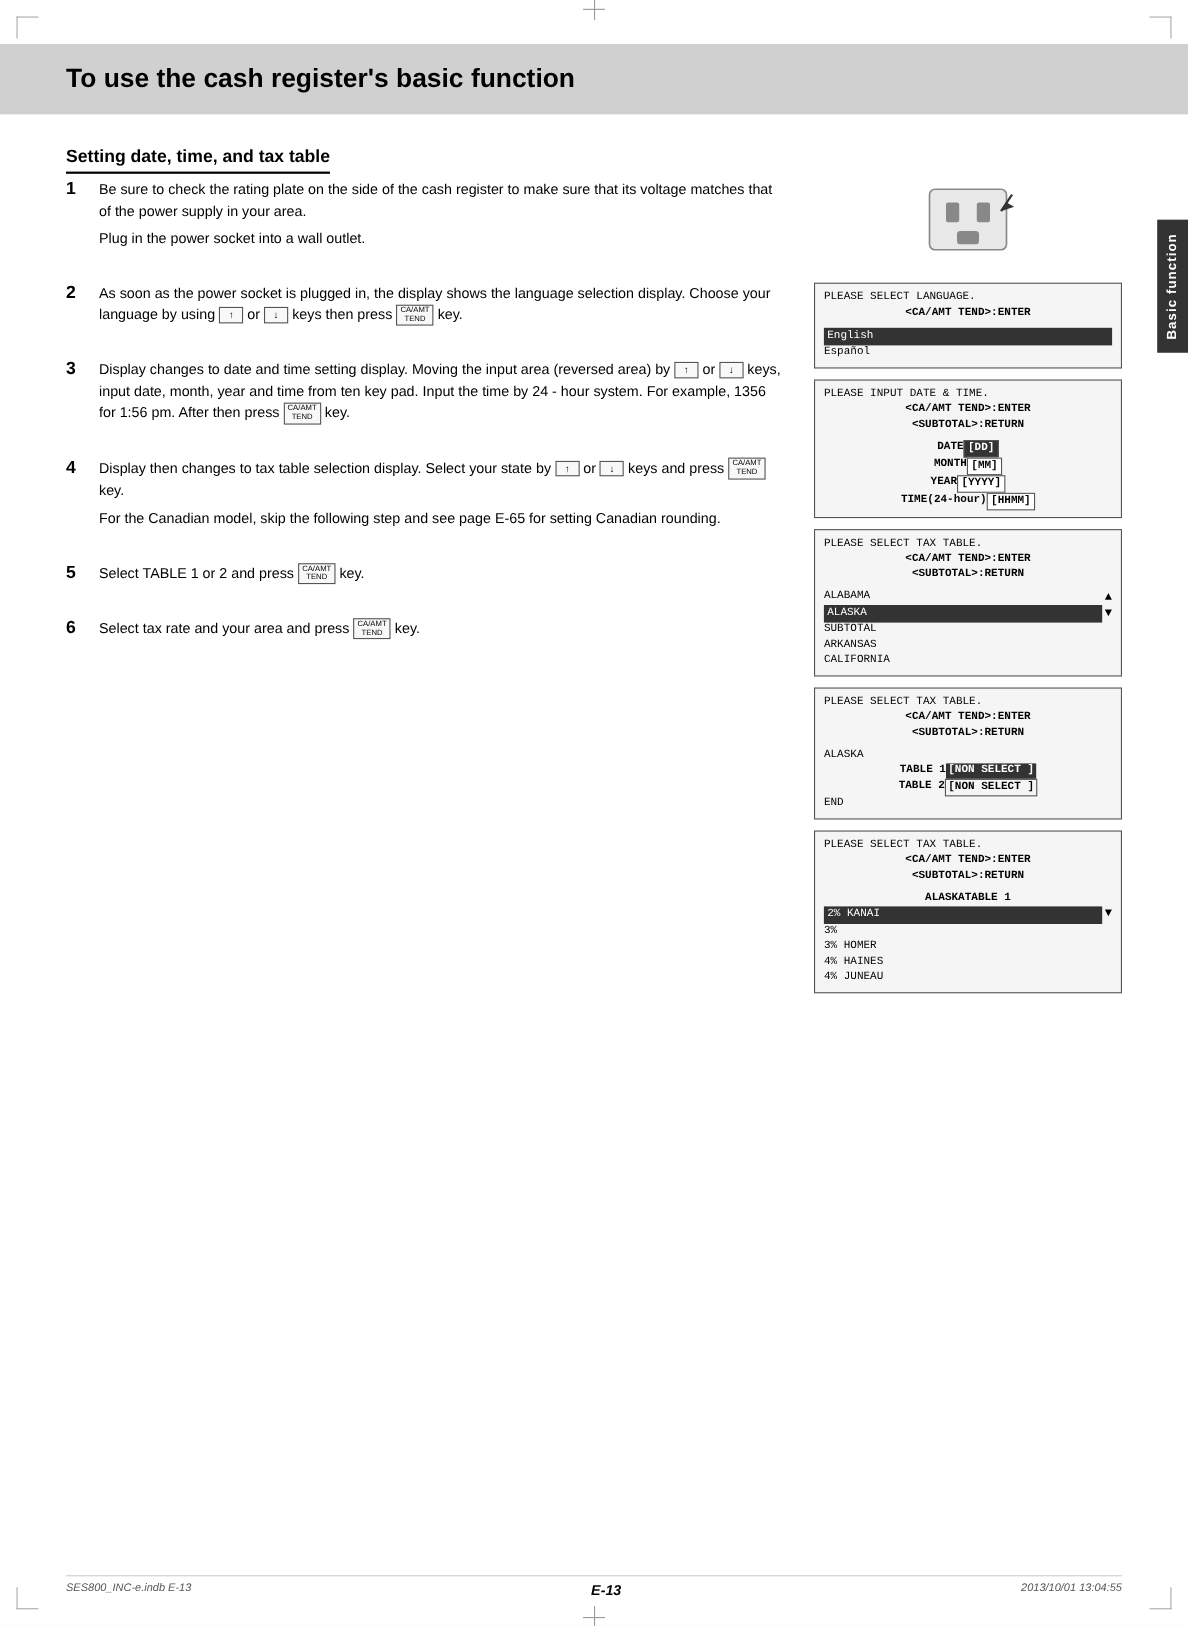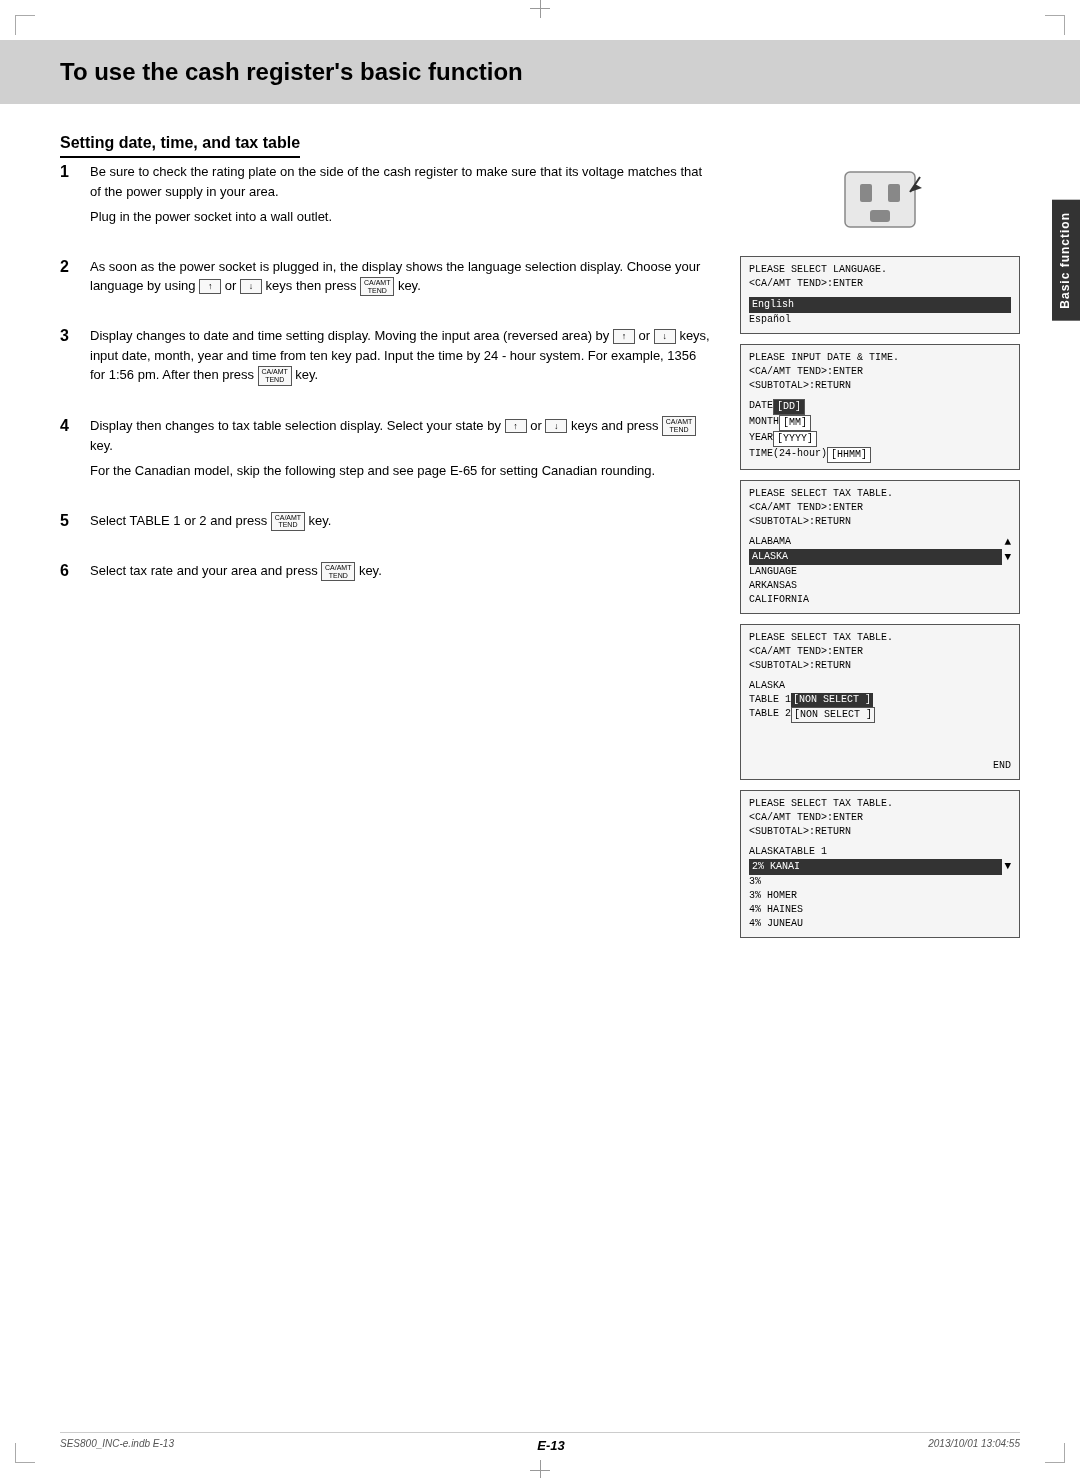--- a/index.html
+++ b/index.html
@@ -141,21 +141,22 @@
       border: 1px solid #555;
       background: #f5f5f5;
       font-family: 'Courier New', monospace;
       font-size: 10px;
       padding: 6px 8px;
       margin-bottom: 10px;
       line-height: 1.4;
     }
     .display-panel .panel-row {
       display: flex;
-      justify-content: flex-start;
+      justify-content: center;
+      font-weight: bold;
     }
     .display-panel .highlighted {
       background: #333;
       color: #fff;
       padding: 1px 3px;
     }
     .display-panel .bracket-val {
       border: 1px solid #555;
       padding: 0 3px;
       background: #fff;
@@ -359,21 +360,21 @@
         </div>
         <div class="panel-row">
           <span>&lt;SUBTOTAL&gt;</span>
           <span>:RETURN</span>
         </div>
         <div style="height:6px"></div>
         <div style="display:flex;align-items:flex-start;justify-content:space-between;">
           <div style="flex:1">
             <div>ALABAMA</div>
             <div class="highlighted">ALASKA</div>
-            <div>LANGUAGE</div>
+            <div>SUBTOTAL</div>
             <div>ARKANSAS</div>
             <div>CALIFORNIA</div>
           </div>
           <div style="display:flex;flex-direction:column;justify-content:space-between;font-size:11px;padding-left:2px;">
             <span>▲</span>
             <div style="flex:1"></div>
             <span>▼</span>
           </div>
         </div>
       </div>
@@ -397,21 +398,21 @@
             <span>]</span>
           </span>
         </div>
         <div class="panel-row">
           <span>TABLE 2</span>
           <span style="border:1px solid #555;padding:0 2px;">
             <span>[NON SELECT</span>
             <span>]</span>
           </span>
         </div>
-        <div style="text-align:right;margin-top:36px;">END</div>
+        <div style="">END</div>
       </div>
 
       <div class="display-panel">
         <div>PLEASE SELECT TAX TABLE.</div>
         <div class="panel-row">
           <span>&lt;CA/AMT TEND&gt;</span>
           <span>:ENTER</span>
         </div>
         <div class="panel-row">
           <span>&lt;SUBTOTAL&gt;</span>

